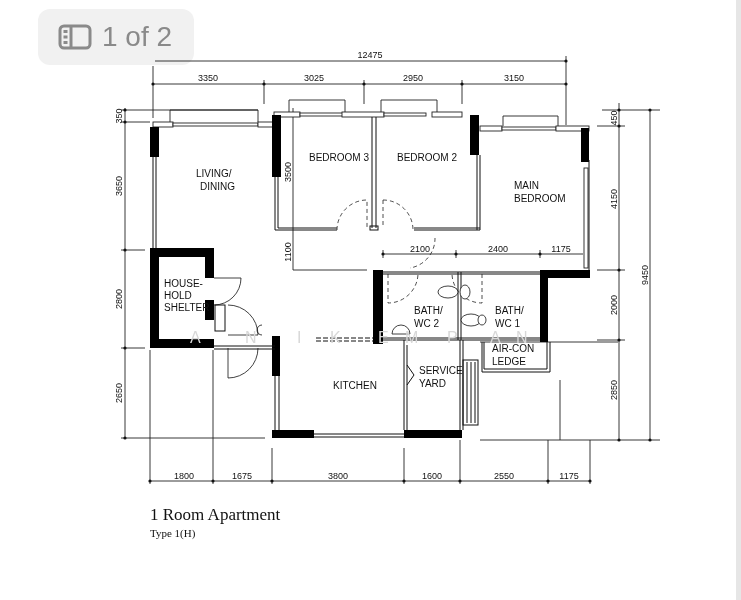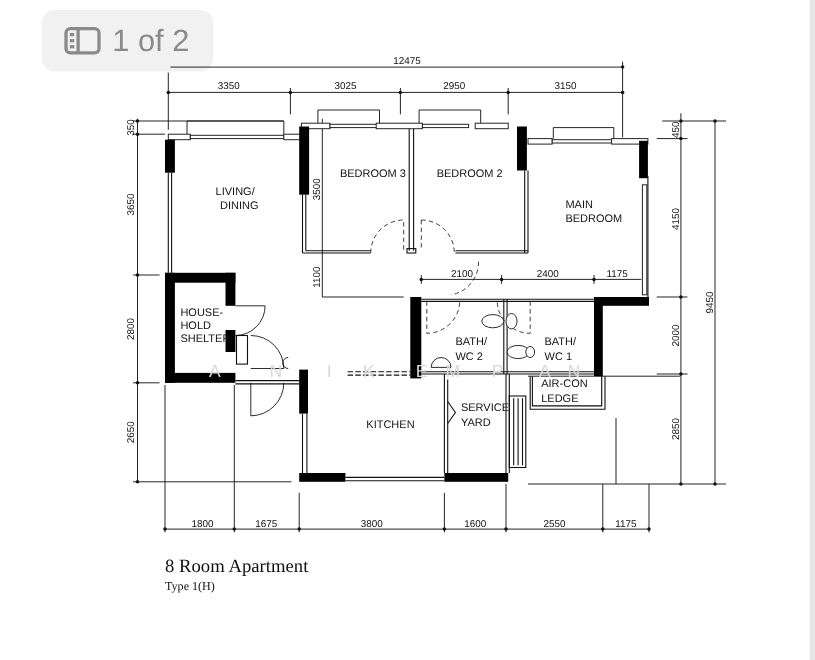--- a/index.html
+++ b/index.html
@@ -300,14 +300,14 @@
     <text class="room" x="514" y="189"><tspan x="514">MAIN</tspan><tspan x="514" dy="13">BEDROOM</tspan></text>
     <text class="room" x="164" y="287"><tspan x="164">HOUSE-</tspan><tspan x="164" dy="12">HOLD</tspan><tspan x="164" dy="12">SHELTER</tspan></text>
     <text class="room" x="414" y="314"><tspan x="414">BATH/</tspan><tspan x="414" dy="13">WC 2</tspan></text>
     <text class="room" x="495" y="314"><tspan x="495">BATH/</tspan><tspan x="495" dy="13">WC 1</tspan></text>
     <text class="room" x="492" y="352"><tspan x="492">AIR-CON</tspan><tspan x="492" dy="13">LEDGE</tspan></text>
     <text class="room" x="333" y="389">KITCHEN</text>
     <text class="room" x="419" y="374"><tspan x="419">SERVICE</tspan><tspan x="419" dy="13">YARD</tspan></text>
   </g>
 </svg>
 
-<div class="caption-title">8 Room Apartment</div>
+<div class="caption-title">1 Room Apartment</div>
 <div class="caption-sub">Type 1(H)</div>
 
 </body></html>

